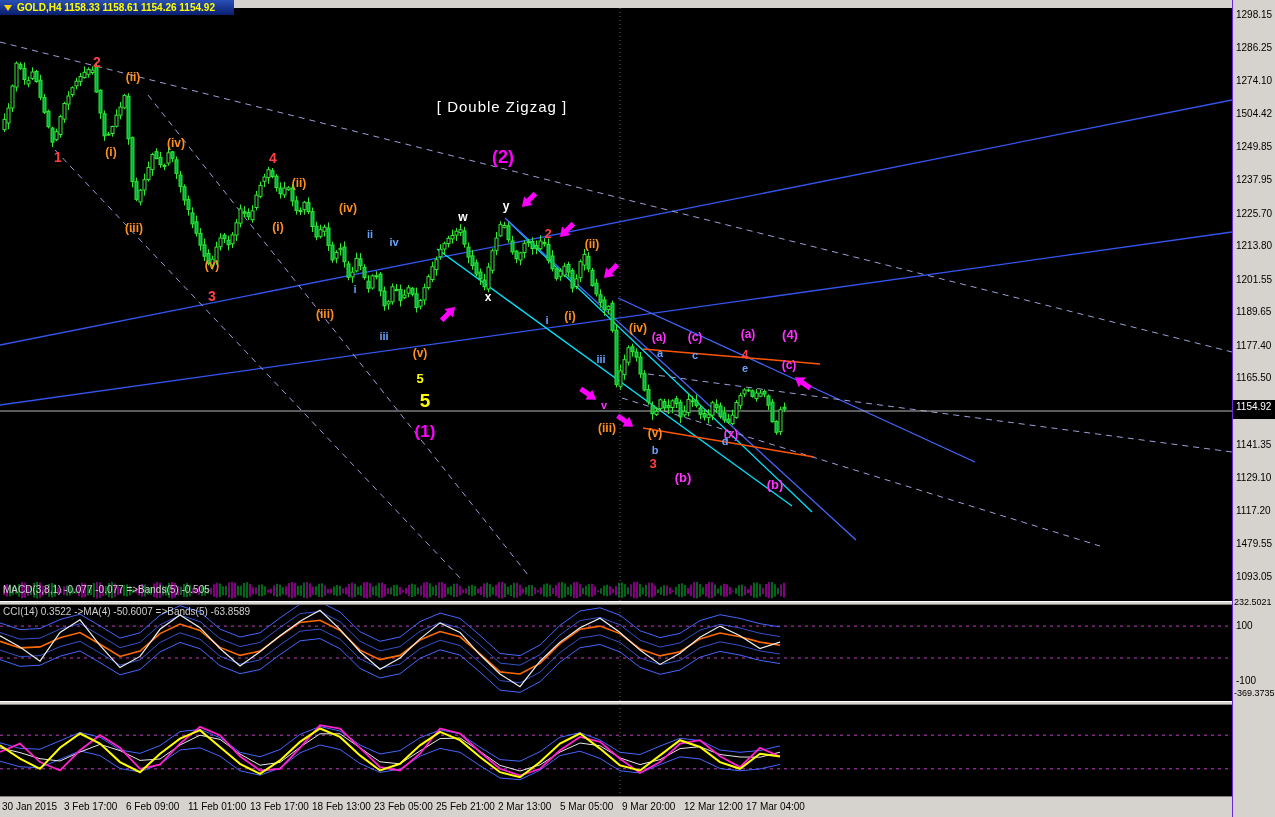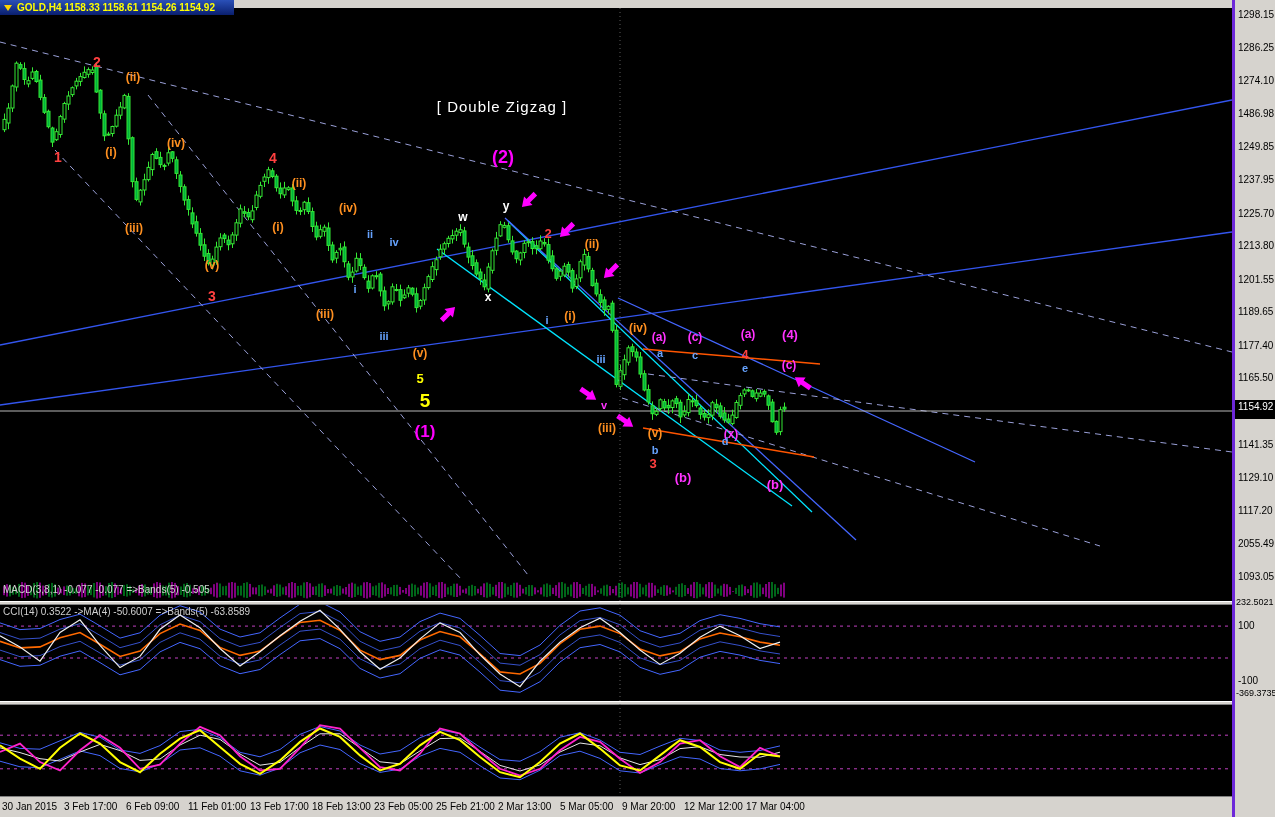--- a/index.html
+++ b/index.html
@@ -19,21 +19,21 @@
     display:flex;align-items:center;gap:5px;padding-left:4px;box-sizing:border-box;}
   #title-icon{width:0;height:0;border-left:4px solid transparent;border-right:4px solid transparent;
     border-top:6px solid #ffd400;display:inline-block;}
   #dz{position:absolute;left:502px;top:106px;transform:translate(-50%,-50%);color:#ffffff;
     font-size:15px;letter-spacing:1px;z-index:6;white-space:nowrap;}
   .ind-label{position:absolute;color:#cfcfcf;font-size:10px;z-index:6;white-space:nowrap;}
   #macd-label{left:3px;top:584px;}
   #cci-label{left:3px;top:606px;}
   #rsi-label{left:3px;top:707px;}
   #price-scale{position:absolute;left:1232px;top:0;width:43px;height:817px;background:#d6d3ce;
-    border-left:3px solid #6d28d9;z-index:7;box-sizing:border-box;}
+    border-left:1px solid #6d28d9;z-index:7;box-sizing:border-box;}
   .ptick{position:absolute;left:3px;font-size:10px;color:#000;white-space:nowrap;}
   .ptick.small{font-size:9px;left:1px;}
   #price-tag{position:absolute;left:0;width:100%;background:#000;color:#fff;font-size:10px;
     padding:1px 0 7px 3px;box-sizing:border-box;}
   #time-scale{position:absolute;left:0;top:796px;width:1232px;height:17px;background:#d6d3ce;
     border-top:1px solid #808080;z-index:7;box-sizing:border-box;}
   .ttick{position:absolute;top:4px;font-size:10px;color:#000;white-space:nowrap;}
 </style>
 </head>
 <body>
@@ -823,33 +823,33 @@
 
   <div id="dz">[ Double Zigzag ]</div>
 
   <div id="macd-label" class="ind-label">MACD(3,8,1) -0.077 -0.077  =&gt;Bands(5) -0.505</div>
   <div id="cci-label" class="ind-label">CCI(14) 0.3522  -&gt;MA(4) -50.6007  =&gt;Bands(5) -63.8589</div>
 
   <div id="price-scale">
       <div class="ptick" style="top:9px">1298.15</div>
       <div class="ptick" style="top:42px">1286.25</div>
       <div class="ptick" style="top:75px">1274.10</div>
-      <div class="ptick" style="top:108px">1486.98</div>
+      <div class="ptick" style="top:108px">1504.42</div>
       <div class="ptick" style="top:141px">1249.85</div>
       <div class="ptick" style="top:174px">1237.95</div>
       <div class="ptick" style="top:208px">1225.70</div>
       <div class="ptick" style="top:240px">1213.80</div>
       <div class="ptick" style="top:274px">1201.55</div>
       <div class="ptick" style="top:306px">1189.65</div>
       <div class="ptick" style="top:340px">1177.40</div>
       <div class="ptick" style="top:372px">1165.50</div>
       <div class="ptick" style="top:439px">1141.35</div>
       <div class="ptick" style="top:472px">1129.10</div>
       <div class="ptick" style="top:505px">1117.20</div>
-      <div class="ptick" style="top:538px">2055.49</div>
+      <div class="ptick" style="top:538px">1479.55</div>
       <div class="ptick" style="top:571px">1093.05</div>
       <div id="price-tag" style="top:400px">1154.92</div>
       <div class="ptick small" style="top:597px">232.5021</div>
       <div class="ptick" style="top:620px">100</div>
       <div class="ptick" style="top:675px">-100</div>
       <div class="ptick small" style="top:688px">-369.3735</div>
     </div>
   <div id="time-scale">
       <div class="ttick" style="left:2px">30 Jan 2015</div>
       <div class="ttick" style="left:64px">3 Feb 17:00</div>

